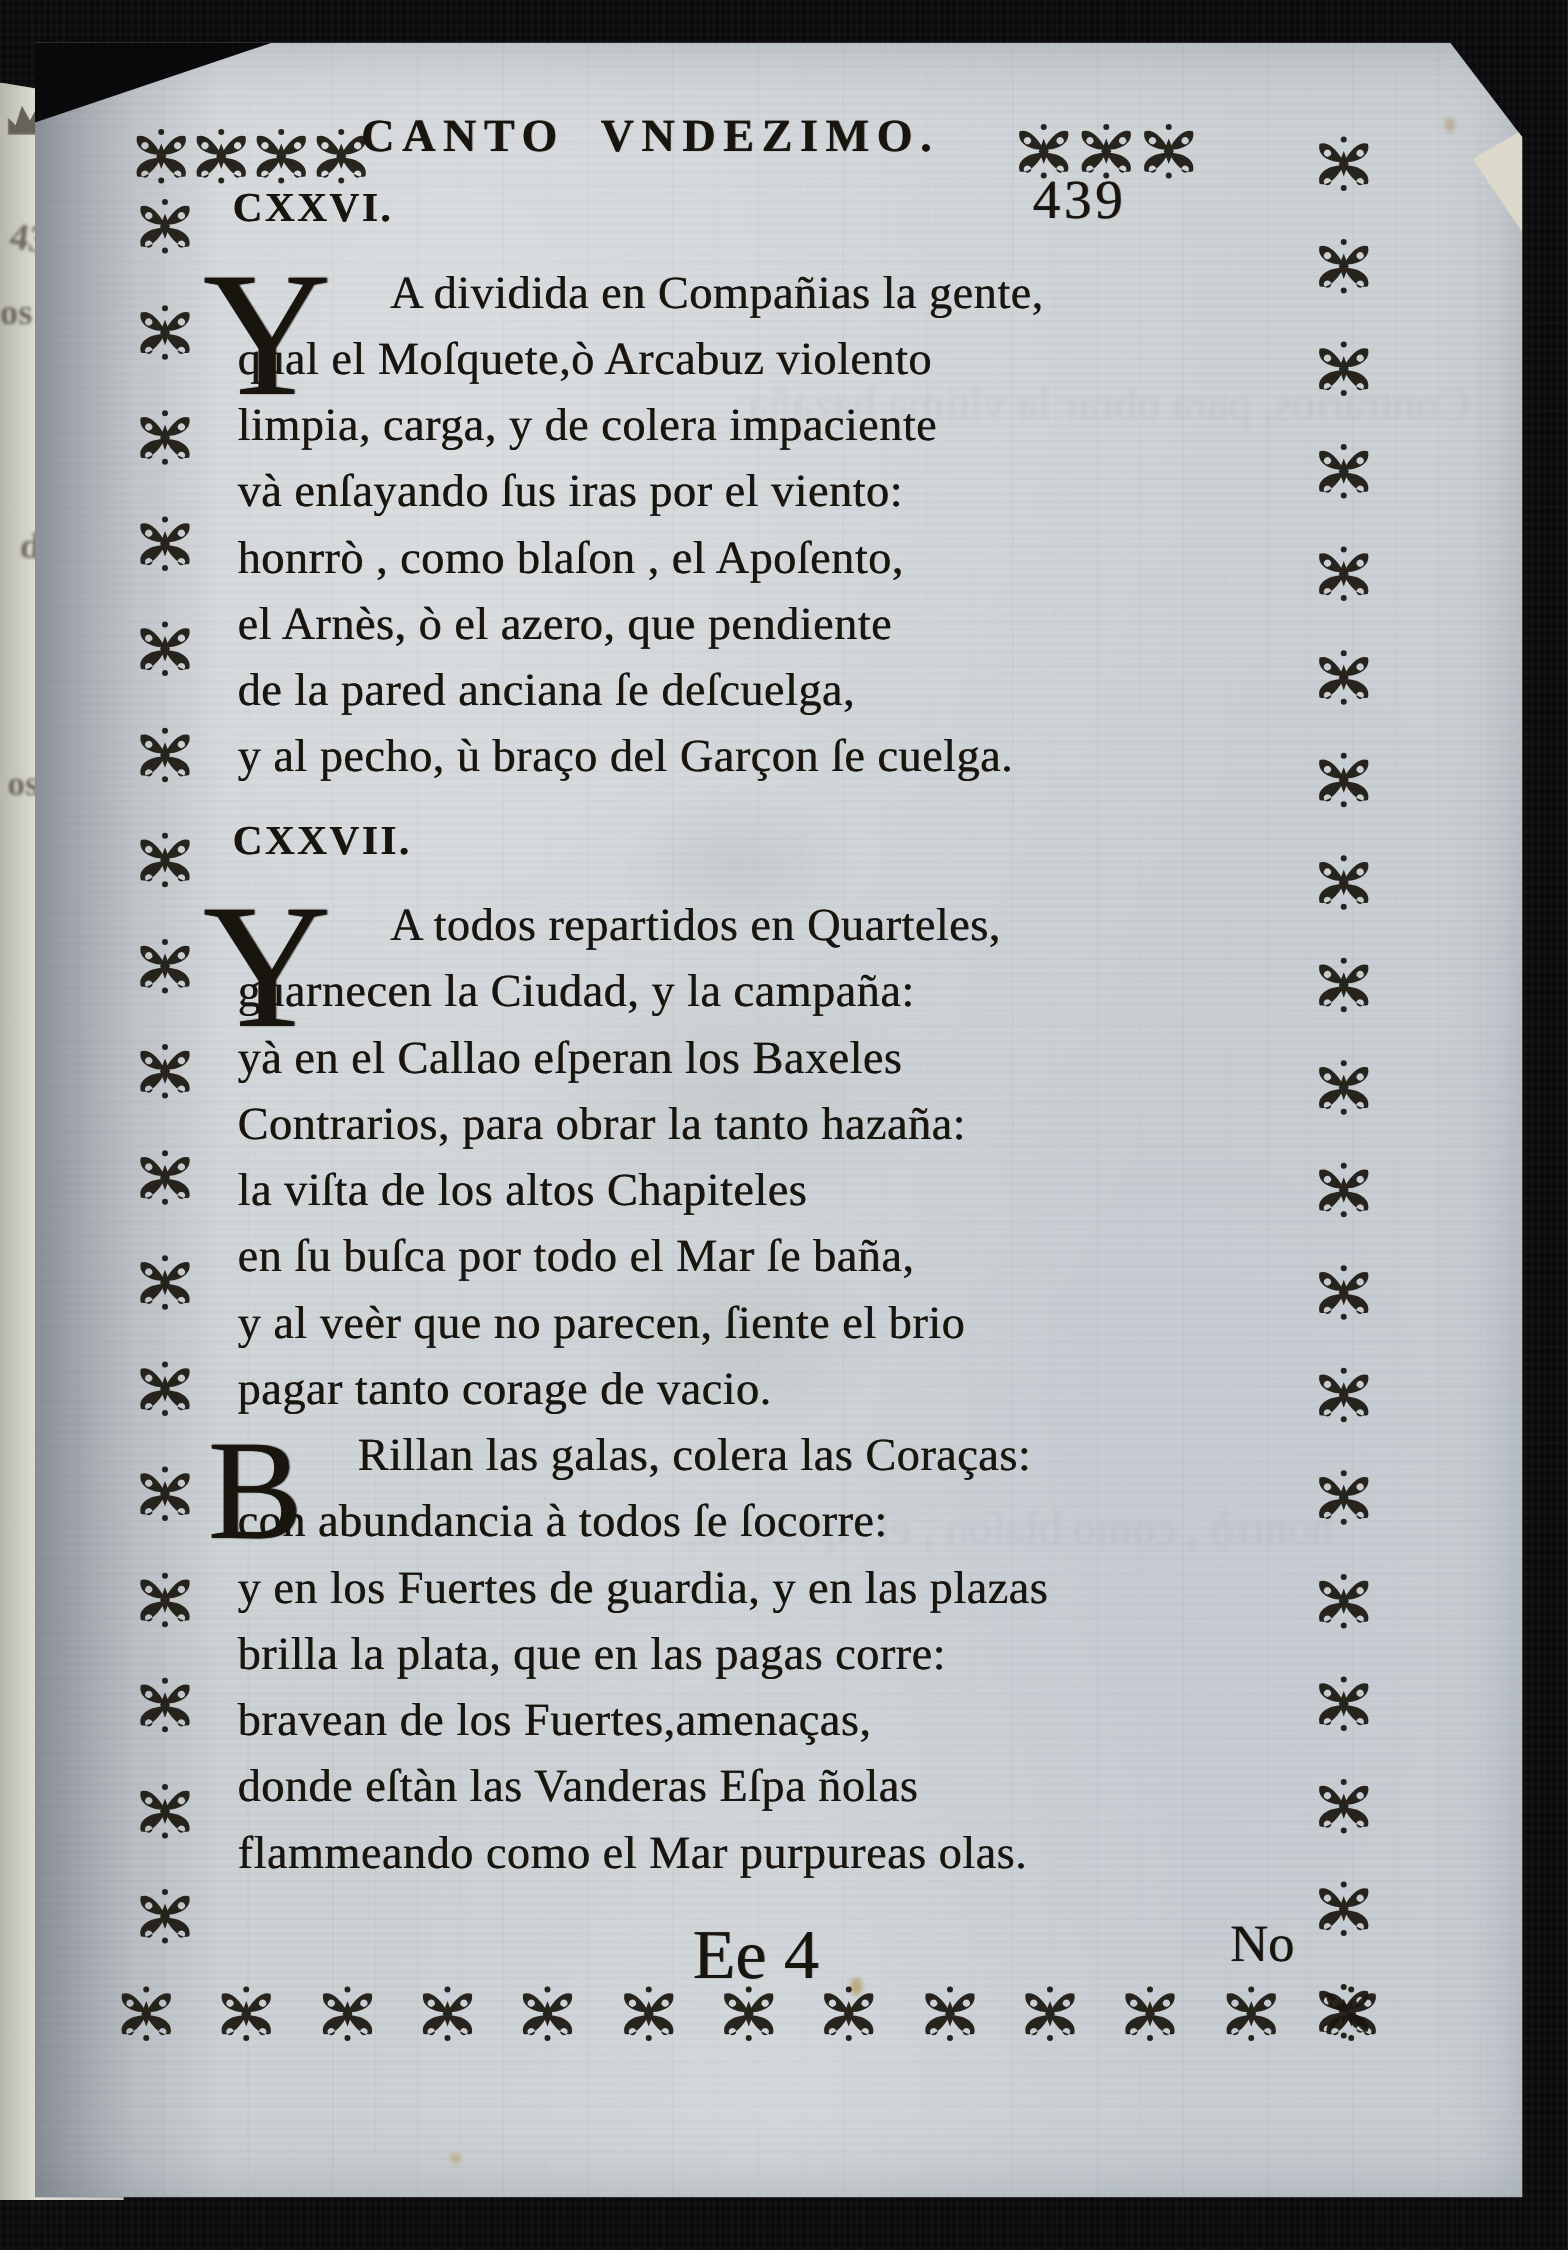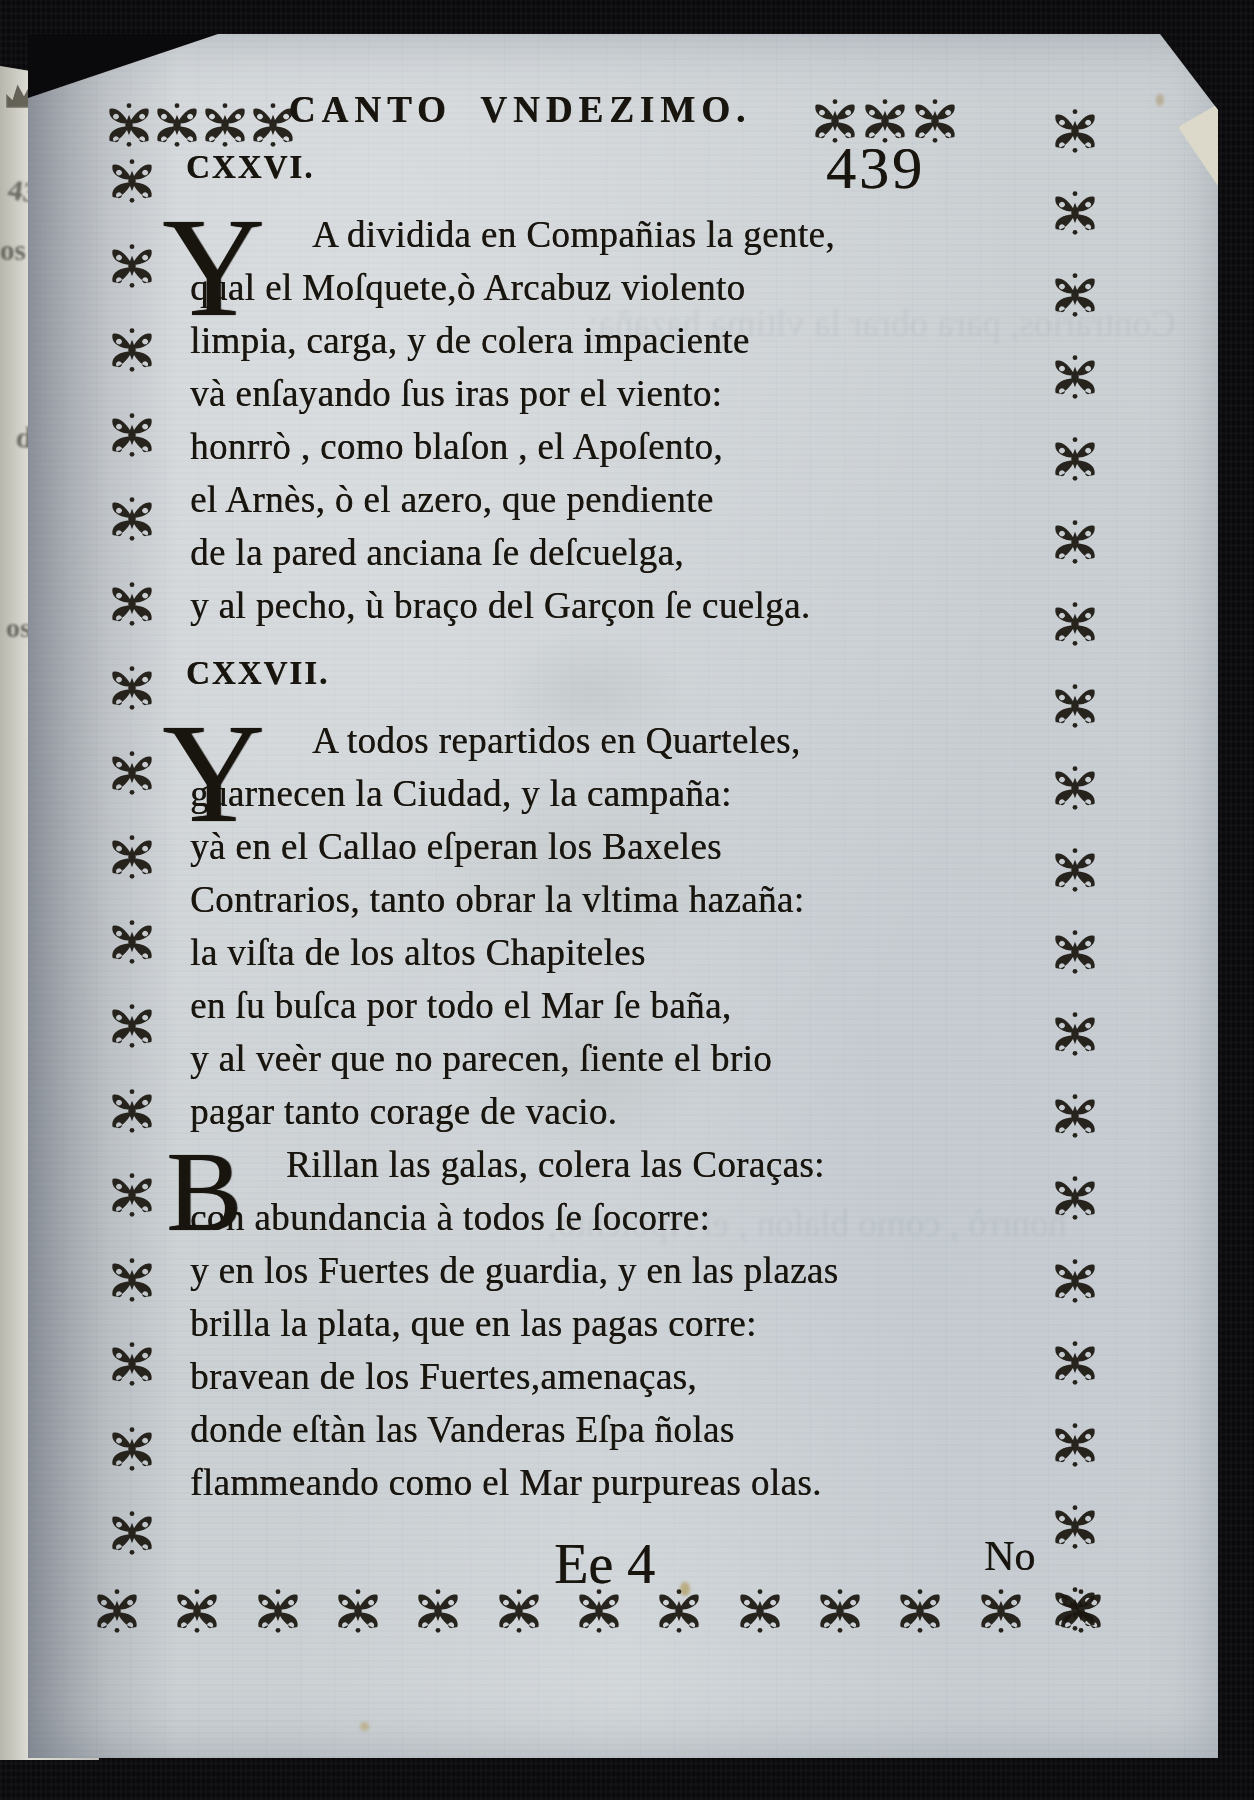--- a/index.html
+++ b/index.html
@@ -52,21 +52,21 @@
     background:
       radial-gradient(ellipse 140px 90px at 50% 12%, #8e978e, transparent 70%),
       radial-gradient(ellipse 230px 150px at 50% 45%, #97a096, transparent 70%),
       radial-gradient(ellipse 170px 120px at 50% 80%, #8e978e, transparent 70%);
     pointer-events:none;}
   
   .ink{color:#18140e;}
   .running-head{position:absolute;left:250px;top:88px;width:540px;text-align:center;
     font-size:37px;font-weight:700;letter-spacing:6px;word-spacing:14px;
     text-shadow:.5px 0 .6px rgba(20,16,10,.8);}
-  .page-number{position:absolute;left:826px;top:134px;font-size:60px;letter-spacing:3px;
+  .page-number{position:absolute;left:826px;top:134px;font-size:44px;letter-spacing:3px;
     text-shadow:.5px 0 .6px rgba(20,16,10,.8);}
   .textblock{position:absolute;left:168px;top:126px;width:884px;}
   .stanza-num{margin:18px;padding:3px 90px 3px 0;font-size:33px;font-weight:700;
     letter-spacing:2px;line-height:40px;text-shadow:.4px 0 .5px rgba(20,16,10,.8);}
   .verse{position:relative;padding-left:22px;}
   .vline{font-size:37px;line-height:53px;white-space:nowrap;letter-spacing:.4px;
     text-shadow:.45px 0 .5px rgba(24,20,14,.85);}
   .vline.first{padding-left:122px;}
   .dropcap{position:absolute;left:-6px;top:4px;font-size:142px;line-height:.78;font-weight:400;
     text-shadow:1px 0 1px rgba(20,16,10,.9);}
@@ -332,21 +332,21 @@
       </div>
     </section>
 
     <section class="stanza">
       <h2 class="stanza-num ink">CXXVII.</h2>
       <div class="verse">
         <span class="dropcap ink">Y</span>
         <div class="vline first ink">A todos repartidos en Quarteles,</div>
         <div class="vline ink">guarnecen la Ciudad, y la campaña:</div>
         <div class="vline ink">yà en el Callao eſperan los Baxeles</div>
-        <div class="vline ink">Contrarios, tanto obrar la vltima hazaña:</div>
+        <div class="vline ink">Contrarios, para obrar la tanto hazaña:</div>
         <div class="vline ink">la viſta de los altos Chapiteles</div>
         <div class="vline ink">en ſu buſca por todo el Mar ſe baña,</div>
         <div class="vline ink">y al veèr que no parecen, ſiente el brio</div>
         <div class="vline ink">pagar tanto corage de vacio.</div>
       </div>
     </section>
 
     <section class="stanza">
       <div class="verse">
         <span class="dropcap small ink">B</span>

